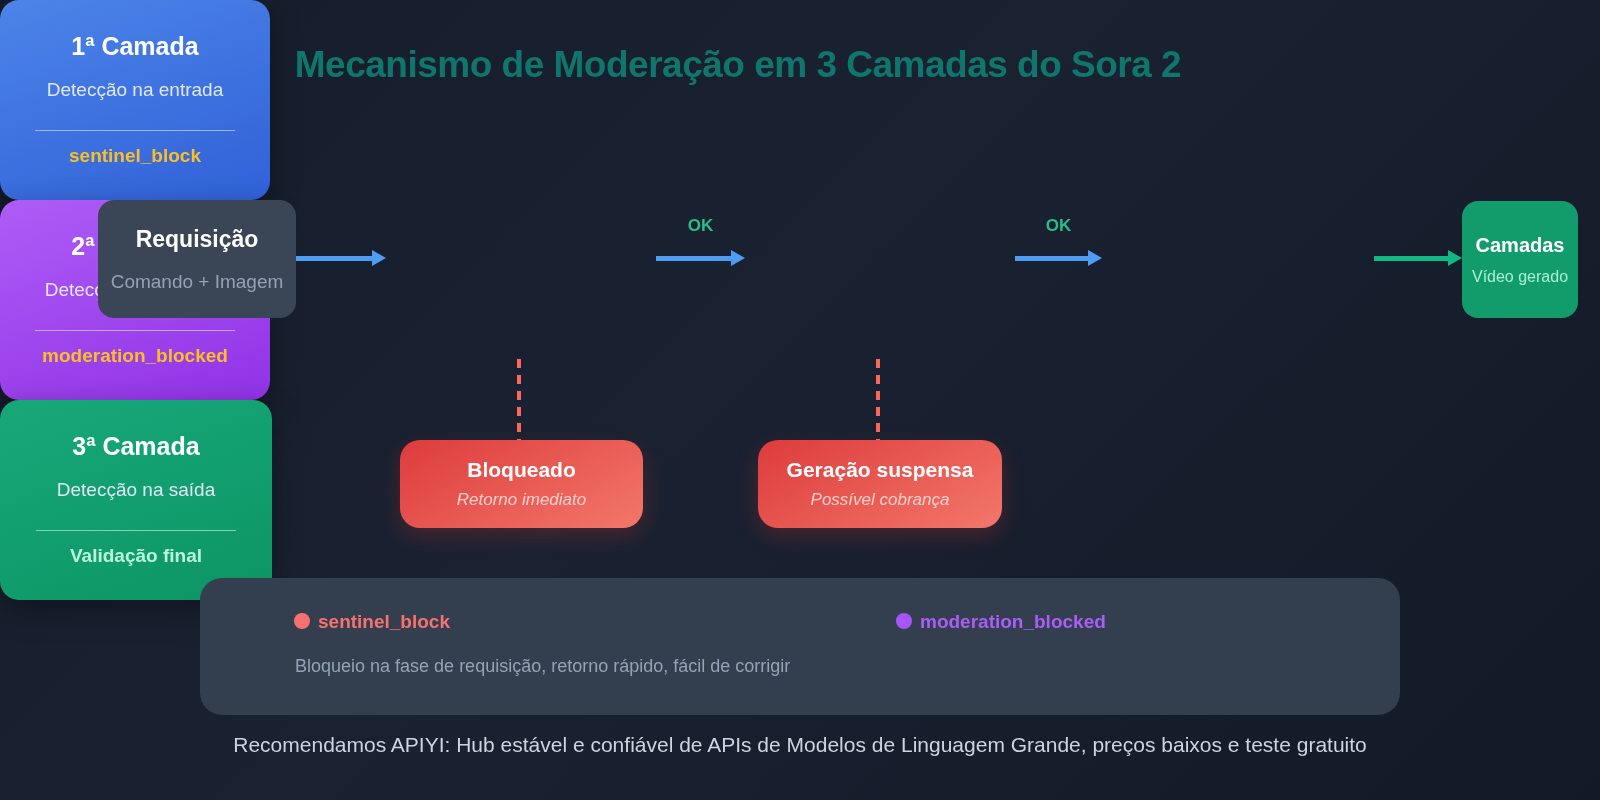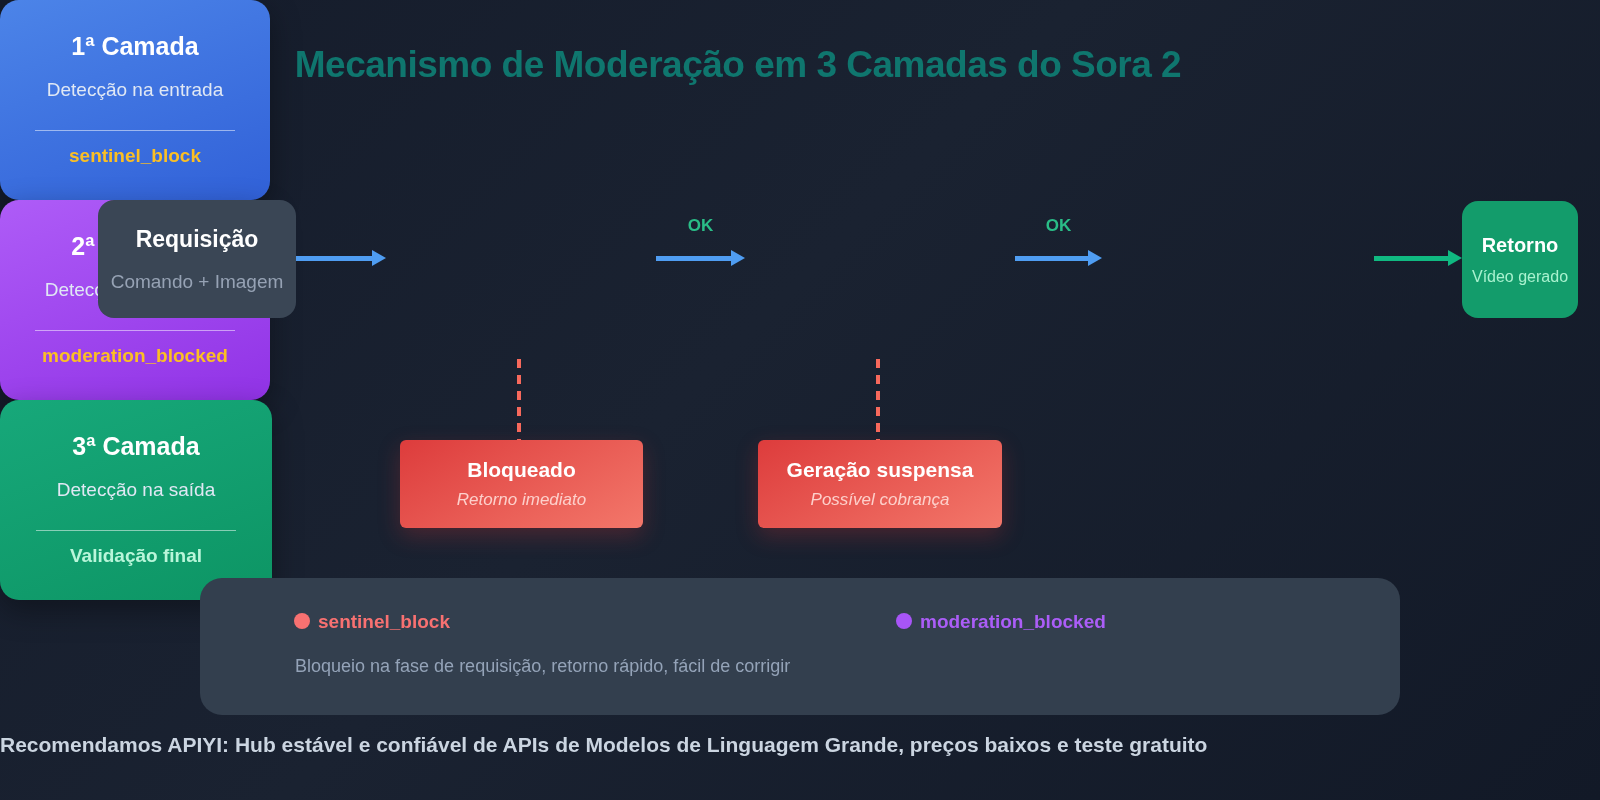--- a/index.html
+++ b/index.html
@@ -56,42 +56,42 @@
   .a3 { left:1015px; width:74px; }
   .a4 { left:1374px; width:75px; background:#10b981; }
   .a4::after { border-left-color:#10b981; }
 
   
   .dash { position:absolute; top:359px; width:4px; height:81px;
     background:repeating-linear-gradient(to bottom,#f7695c 0 9px,transparent 9px 16px); }
   .d1 { left:517px; } .d2 { left:876px; }
 
   
-  .fail { top:440px; height:88px; border-radius:6px; gap:8px;
+  .fail { top:440px; height:88px; border-radius:20px; gap:8px;
     background:linear-gradient(150deg,#dd3c3c 0%,#f3776a 100%); box-shadow:0 8px 22px rgba(220,50,50,0.25); }
   .f1 { left:400px; width:243px; }
   .f2 { left:758px; width:244px; }
   .fail .node-title { font-size:21px; font-weight:bold; color:#ffffff; }
   .fail .node-sub { font-size:17px; color:#fdd0cb;font-style:italic; }
 
   
   .legend { position:absolute; left:200px; top:578px; width:1200px; height:137px;
     background:#333f4e; border-radius:22px; }
   .dot { position:absolute; width:16px; height:16px; border-radius:50%; top:35px; }
   .dot1 { left:94px; background:#f87171; }
   .dot2 { left:696px; background:#a855f7; }
   .legend-label { position:absolute; top:33px; font-size:19px; font-weight:bold; white-space:nowrap; }
   .ll1 { left:118px; color:#f87171; }
   .ll2 { left:720px; color:#ab5df7; }
   .legend-desc { position:absolute; top:78px; font-size:18px; color:#94a3b8; white-space:nowrap; }
   .ld1 { left:95px; }
   .ld2 { left:699px; }
 
-  .footer { position:absolute; left:0; top:733px; width:1600px; 
-    font-size:21px; color:#cbd5e1;font-weight:bold; }
+  .footer { position:absolute; left:0; top:733px; width:1600px; text-align:center;
+    font-size:21px; color:#cbd5e1; }
 </style>
 </head>
 <body>
 
 <div class="stage">
 
   <h1 class="title">Mecanismo de Moderação em 3 Camadas do Sora 2</h1>
 
   <div class="node req">
     <div class="node-title">Requisição</div>
@@ -121,21 +121,21 @@
   </div>
 
   <div class="layer l3">
     <div class="lt">3ª Camada</div>
     <div class="ls">Detecção na saída</div>
     <div class="divider"></div>
     <div class="lb">Validação final</div>
   </div>
 
   <div class="node success">
-    <div class="node-title">Retorno</div>
+    <div class="node-title">Camadas</div>
     <div class="node-sub">Vídeo gerado</div>
   </div>
 
   <div class="dash d1"></div>
   <div class="dash d2"></div>
 
   <div class="node fail f1">
     <div class="node-title">Bloqueado</div>
     <div class="node-sub">Retorno imediato</div>
   </div>

